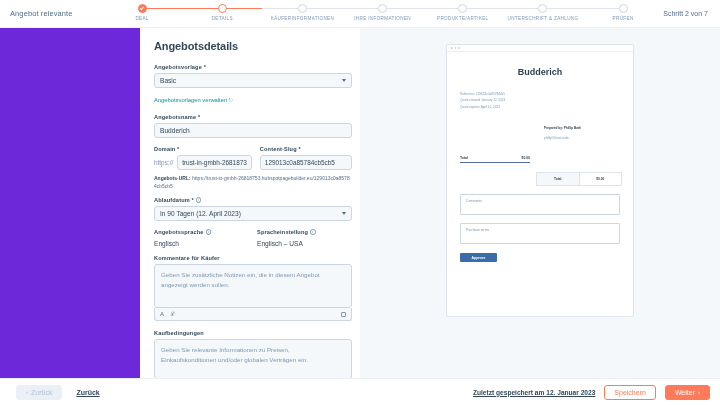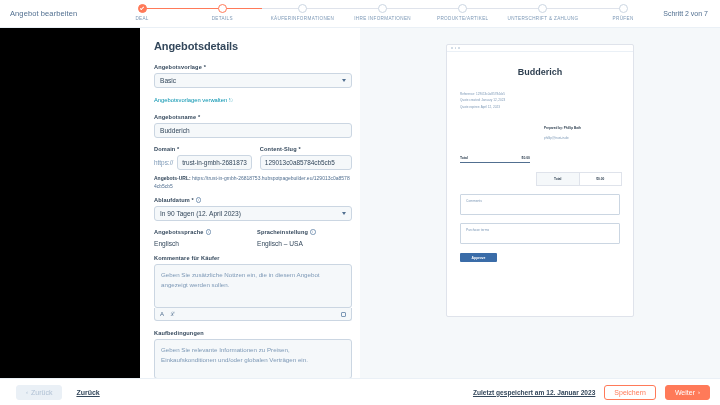--- a/index.html
+++ b/index.html
@@ -46,21 +46,21 @@
   }
   .step-line {
     position: absolute; top: 8.2px; height: 1.4px; background: #dfe3eb; z-index: 1;
   }
   .step-line.active { background: #ff7a59; }
   .step-counter { font-size: 7px; color: #516f90; margin-right: 12px; white-space: nowrap; }
 
   
   .body-area {
     position: absolute; top: 28px; left: 0; width: 720px; height: 350px;
-    background: #000000;
+    background: #6d28d9;
   }
   .form-col {
     position: absolute; top: 0; left: 140px; width: 220px; height: 350px;
     background: #ffffff; padding: 12px 8px 0 14px; overflow: hidden;
   }
   .section-title { font-size: 11px; font-weight: bold; color: #33475b; margin: 0 0 12px 0; letter-spacing: -.1px; }
   .field { margin-bottom: 8px; }
   .label { font-size: 5.6px; font-weight: bold; color: #33475b; margin-bottom: 3px; display: block; letter-spacing: .15px; }
   .info-icon {
     display: inline-block; width: 5.5px; height: 5.5px; border-radius: 50%;
@@ -171,21 +171,21 @@
   .btn-secondary { background: #fff; border: 1px solid #ff7a59; color: #ff7a59; }
   .btn-primary { background: #ff7a59; border: 1px solid #ff7a59; color: #ffffff; gap: 3px; }
   .chev { font-size: 6px; line-height: 1; }
 </style>
 </head>
 <body>
 
 <div id="app">
 
   <div class="header">
-    <div class="header-title">Angebot bearbeiten</div>
+    <div class="header-title">Angebot relevante</div>
 
     <div class="stepper">
       <div class="step-line active" style="left:7.1%; width:21.4%;"></div>
       <div class="step-line" style="left:28.5%; width:64.2%;"></div>
 
       <div class="step done">
         <div class="step-dot">
             <span class="check"></span>
           </div>
         <div class="step-label">DEAL</div>

